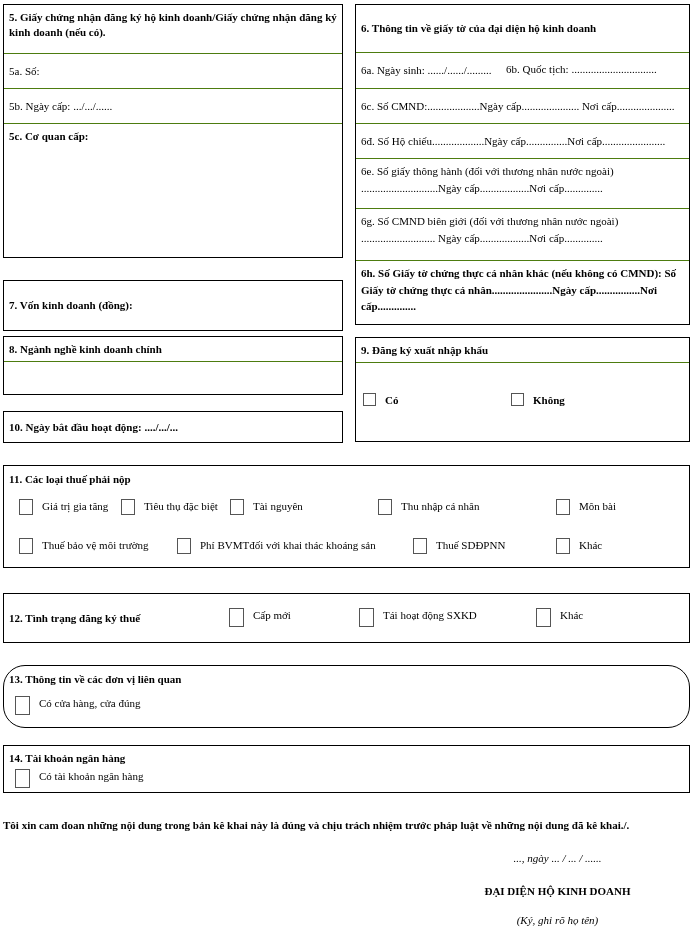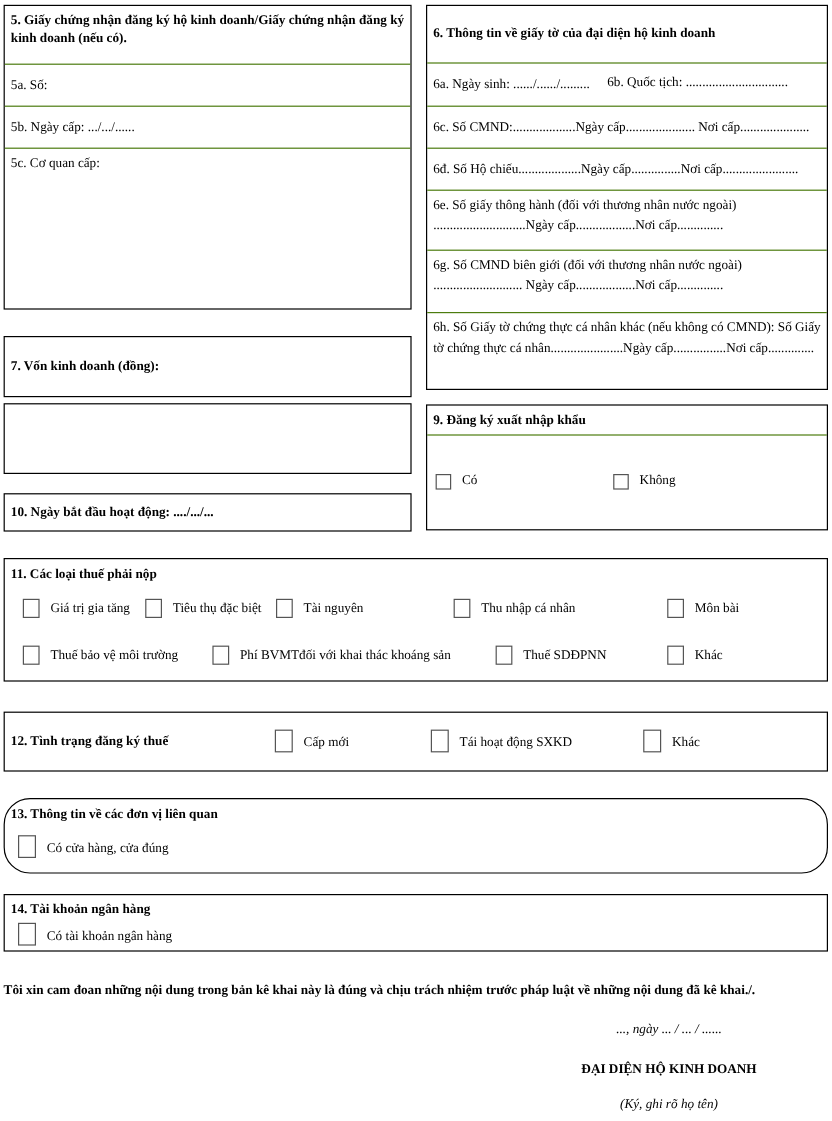--- a/index.html
+++ b/index.html
@@ -23,26 +23,26 @@
   .hd { font-weight: bold; }
   .r {
     position: relative;
     display: flex;
     align-items: center;
     padding: 2px 5px;
     border-bottom: 1px solid #4d7c0f;
     width: 100%;
   }
   .r.top { align-items: flex-start; padding-top: 5px; }
-  .r.last { border-bottom: none; }
+  .r.last { border-bottom: none; font-weight: bold; }
   .r.multi { display: block; padding-top: 4px; line-height: 1.5; }
   .opt {
     position: absolute;
     display: flex;
-    align-items: flex-end;
+    align-items: flex-start;
     gap: 9px;
     white-space: nowrap;
   }
   .cbx {
     flex: 0 0 auto;
     width: 14px;
     height: 16px;
     border: 1px solid #555;
     background: #fff;
   }
@@ -75,20 +75,21 @@
     <div class="r multi" style="height:50px;">6e. Số giấy thông hành (đối với thương nhân nước ngoài) ............................Ngày cấp..................Nơi cấp..............</div>
     <div class="r multi" style="height:52px;">6g. Số CMND biên giới (đối với thương nhân nước ngoài) ........................... Ngày cấp..................Nơi cấp..............</div>
     <div class="r multi last" style="height:62px;">6h. Số Giấy tờ chứng thực cá nhân khác (nếu không có CMND): Số Giấy tờ chứng thực cá nhân......................Ngày cấp................Nơi cấp..............</div>
   </div>
 
   <div class="box" style="left:3px;top:268px;width:340px;height:51px;margin-top:12px;">
     <div class="r last hd" style="height:100%;">7. Vốn kinh doanh (đồng):</div>
   </div>
 
   <div class="box" style="left:3px;top:336px;width:340px;height:59px;">
+    <div class="r hd" style="height:25px;">8. Ngành nghề kinh doanh chính</div>
     <div class="r last" style="height:32px;"></div>
   </div>
 
   <div class="box" style="left:355px;top:337px;width:335px;height:105px;">
     <div class="r hd" style="height:25px;">9. Đăng ký xuất nhập khẩu</div>
     <div class="r last" style="height:78px;">
       <div class="opt" style="left:7px;top:30px;">
         <span class="cbx sm"></span>
         <span>Có</span>
       </div>

